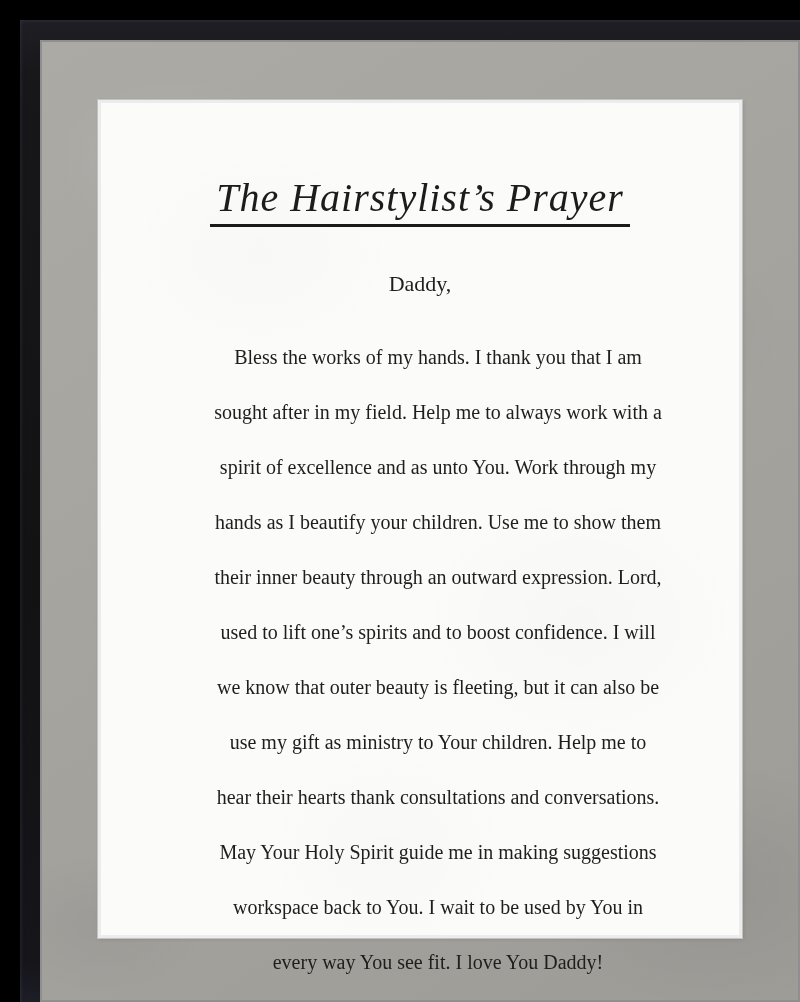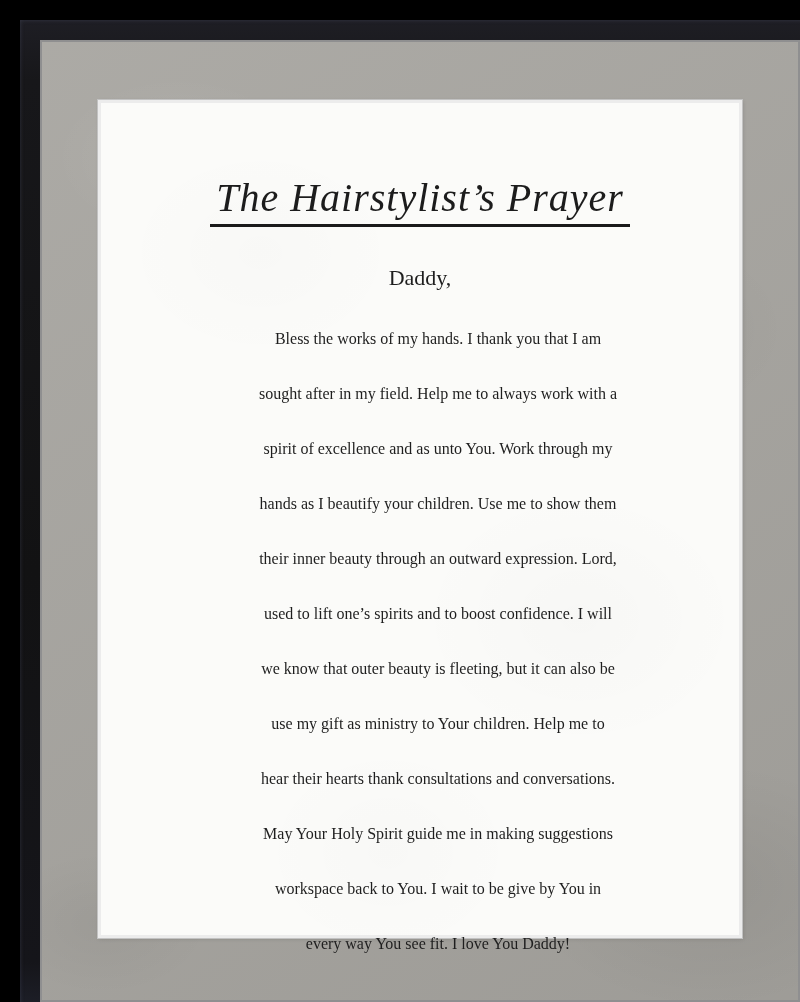--- a/index.html
+++ b/index.html
@@ -64,27 +64,28 @@
     line-height: 1.15;
     color: #1c1c1c;
   }
   .title-text {
     display: inline-block;
     border-bottom: 3px solid #1a1a1a;
     padding: 0 6px 3px 6px;
   }
 
   .salutation {
-    margin-top: 18px;
+    margin-top: 24px;
     font-size: 22px;
     line-height: 1.2;
   }
 
   .prayer-body {
-    font-size: 16px;
+    margin-top: 13px;
+    font-size: 20px;
     line-height: 35px;
     transform: translateX(18px);
   }
   .prayer-line { white-space: nowrap; }
 
   .closing {
     margin-top: 38px;
     font-size: 22px;
     line-height: 1.2;
     transform: translateX(35px);
@@ -114,21 +115,21 @@
         <div class="prayer-line">Bless the works of my hands. I thank you that I am</div>
         <div class="prayer-line">sought after in my field. Help me to always work with a</div>
         <div class="prayer-line">spirit of excellence and as unto You. Work through my</div>
         <div class="prayer-line">hands as I beautify your children. Use me to show them</div>
         <div class="prayer-line">their inner beauty through an outward expression. Lord,</div>
         <div class="prayer-line">used to lift one’s spirits and to boost confidence. I will</div>
         <div class="prayer-line">we know that outer beauty is fleeting, but it can also be</div>
         <div class="prayer-line">use my gift as ministry to Your children. Help me to</div>
         <div class="prayer-line">hear their hearts thank consultations and conversations.</div>
         <div class="prayer-line">May Your Holy Spirit guide me in making suggestions</div>
-        <div class="prayer-line">workspace back to You. I wait to be give by You in</div>
+        <div class="prayer-line">workspace back to You. I wait to be used by You in</div>
         <div class="prayer-line">every way You see fit. I love You Daddy!</div>
       </div>
 
       <p class="closing">In Jesus’ Name,</p>
 
       <p class="amen">Amen</p>
 
     </div>
   </div>
 </div>

